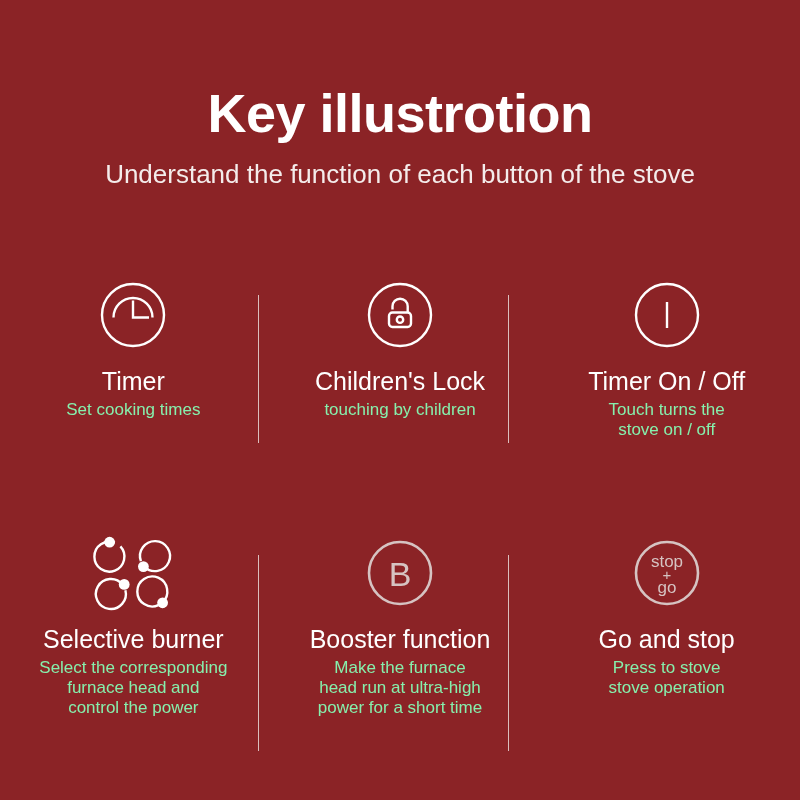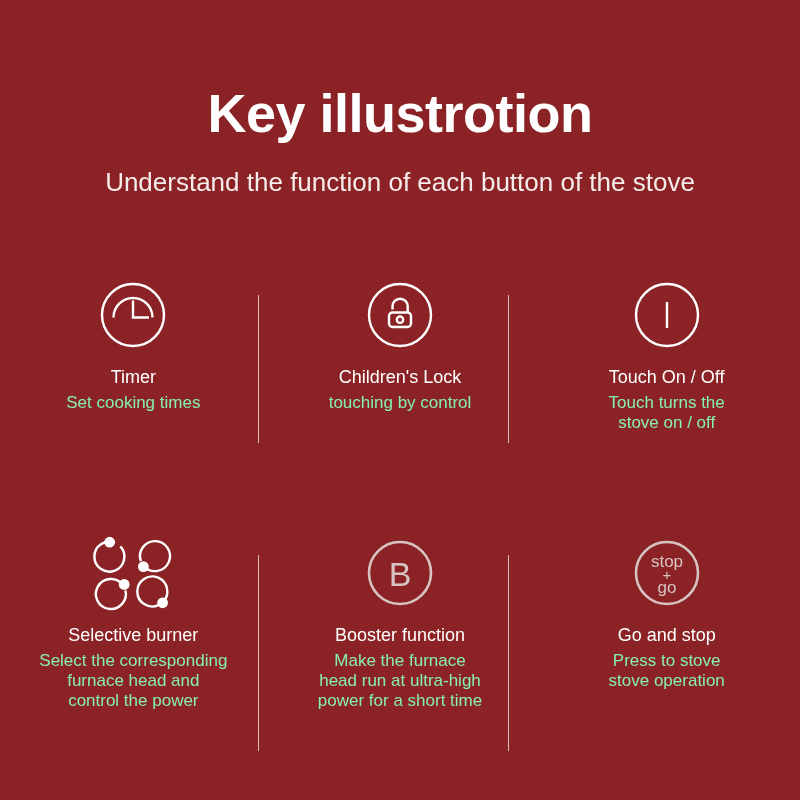--- a/index.html
+++ b/index.html
@@ -36,21 +36,21 @@
 
   .title {
     font-size: 54px;
     font-weight: 700;
     letter-spacing: -0.5px;
     line-height: 1.0;
     color: #ffffff;
   }
 
   .subtitle {
-    margin-top: 28px;
+    margin-top: 20px;
     font-size: 26px;
     font-weight: 400;
     line-height: 1.1;
     color: #f4eceb;
   }
 
   
   .grid {
     width: 800px;
     position: absolute;
@@ -78,21 +78,21 @@
 
   .icon-wrap {
     height: 86px;
     display: flex;
     align-items: center;
     justify-content: center;
   }
 
   .cell-title {
     margin-top: 10px;
-    font-size: 18px;
+    font-size: 25px;
     font-weight: 400;
     line-height: 1.05;
     text-align: center;
     color: #ffffff;
     white-space: nowrap;
   }
 
   .cell-desc {
     margin-top: 6px;
     font-size: 17px;
@@ -157,32 +157,32 @@
         <div class="icon-wrap">
           <svg width="74" height="74" viewBox="0 0 74 74">
             <circle class="st" cx="37" cy="37" r="31"></circle>
             <path class="st" d="M29.5 31.5 v-3.2 a7.6 7.6 0 0 1 15.2 0 v6.8"></path>
             <rect class="st" x="26" y="34.5" width="22" height="14.5" rx="3.4"></rect>
             <circle class="st" cx="37" cy="41.7" r="3.2"></circle>
           </svg>
         </div>
         <div class="cell-title">Children's Lock</div>
         <div class="cell-desc">
-          <div>touching by control</div>
+          <div>touching by children</div>
         </div>
       </div>
 
       <div class="cell">
         <div class="icon-wrap">
           <svg width="74" height="74" viewBox="0 0 74 74">
             <circle class="st" cx="37" cy="37" r="31"></circle>
             <line class="st" x1="37" y1="24" x2="37" y2="50"></line>
           </svg>
         </div>
-        <div class="cell-title">Touch On / Off</div>
+        <div class="cell-title">Timer On / Off</div>
         <div class="cell-desc">
           <div>Touch turns the</div>
           <div>stove on / off</div>
         </div>
       </div>
 
     </div>
 
     <div class="row row-two">
 

